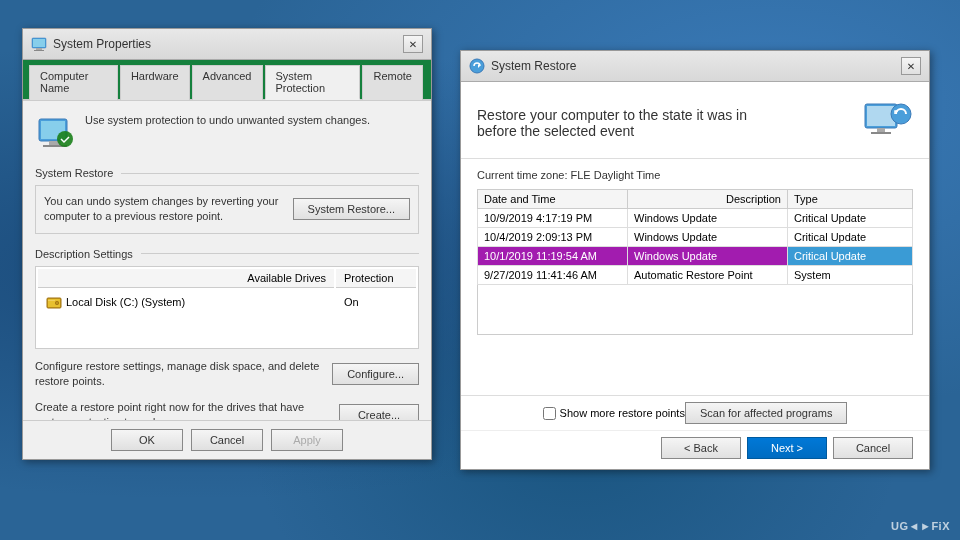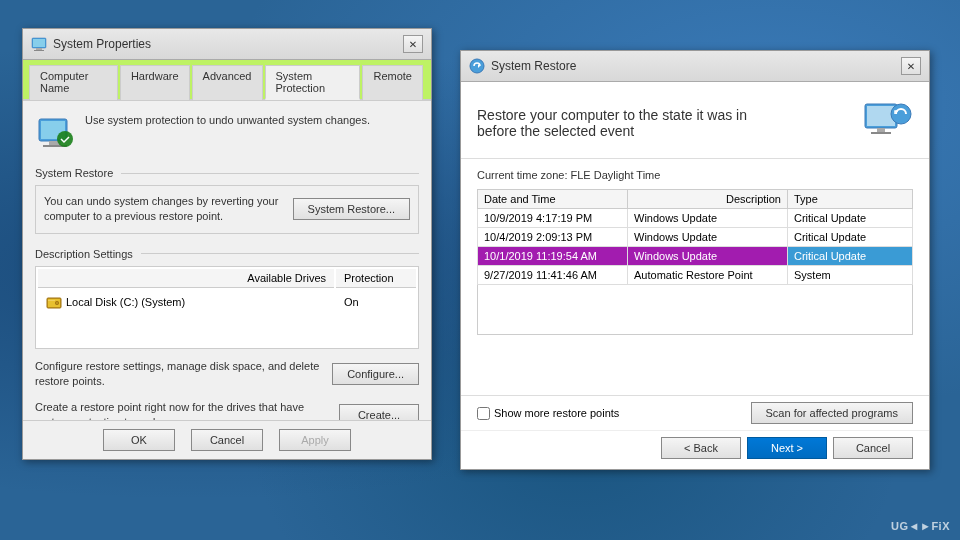--- a/index.html
+++ b/index.html
@@ -72,21 +72,21 @@
       align-items: center;
       justify-content: center;
       font-size: 10px;
       color: #333;
     }
 
     
     .tab-bar {
       display: flex;
       padding: 4px 6px 0;
-      background: #bef264;
+      background: #15803d;
       border-bottom: 2px solid #ccc;
     }
 
     .tab {
       padding: 4px 10px;
       border: 1px solid #ccc;
       border-bottom: none;
       background: #e0e0e0;
       cursor: pointer;
       font-size: 11px;
@@ -189,21 +189,21 @@
       border: 1px solid #ccc;
       background: white;
       width: 100%;
       margin-bottom: 8px;
     }
 
     
     .bottom-buttons {
       display: flex;
       justify-content: center;
-      gap: 16px;
+      gap: 8px;
       padding: 8px 12px;
       border-top: 1px solid #ccc;
       background: #f0f0f0;
     }
 
     
     .restore-dialog {
       background: white;
       border: 1px solid #999;
       box-shadow: 2px 2px 8px rgba(0,0,0,0.4);
@@ -464,21 +464,21 @@
           <td>System</td>
         </tr>
         <tr>
             <td colspan="3" style="height:50px; border:none;"></td>
           </tr>
       </tbody>
     </table>
   </div>
 
   <div style="background:white; border-top:1px solid #ddd;">
-    <div style="display:flex; align-items:center; justify-content:space-between; padding:6px 16px;">
+    <div style="display:flex; align-items:center; justify-content:center; padding:6px 16px;">
       <div class="checkbox-row">
         <input type="checkbox" style="margin: 0px;">
         <span>Show more restore points</span>
       </div>
       <button class="btn">Scan for affected programs</button>
     </div>
     <div style="display:flex; justify-content:flex-end; gap:6px; padding:6px 16px 10px; border-top:1px solid #eee;">
       <button class="btn">&lt; Back</button>
       <button class="btn btn-primary">Next &gt;</button>
       <button class="btn">Cancel</button>

